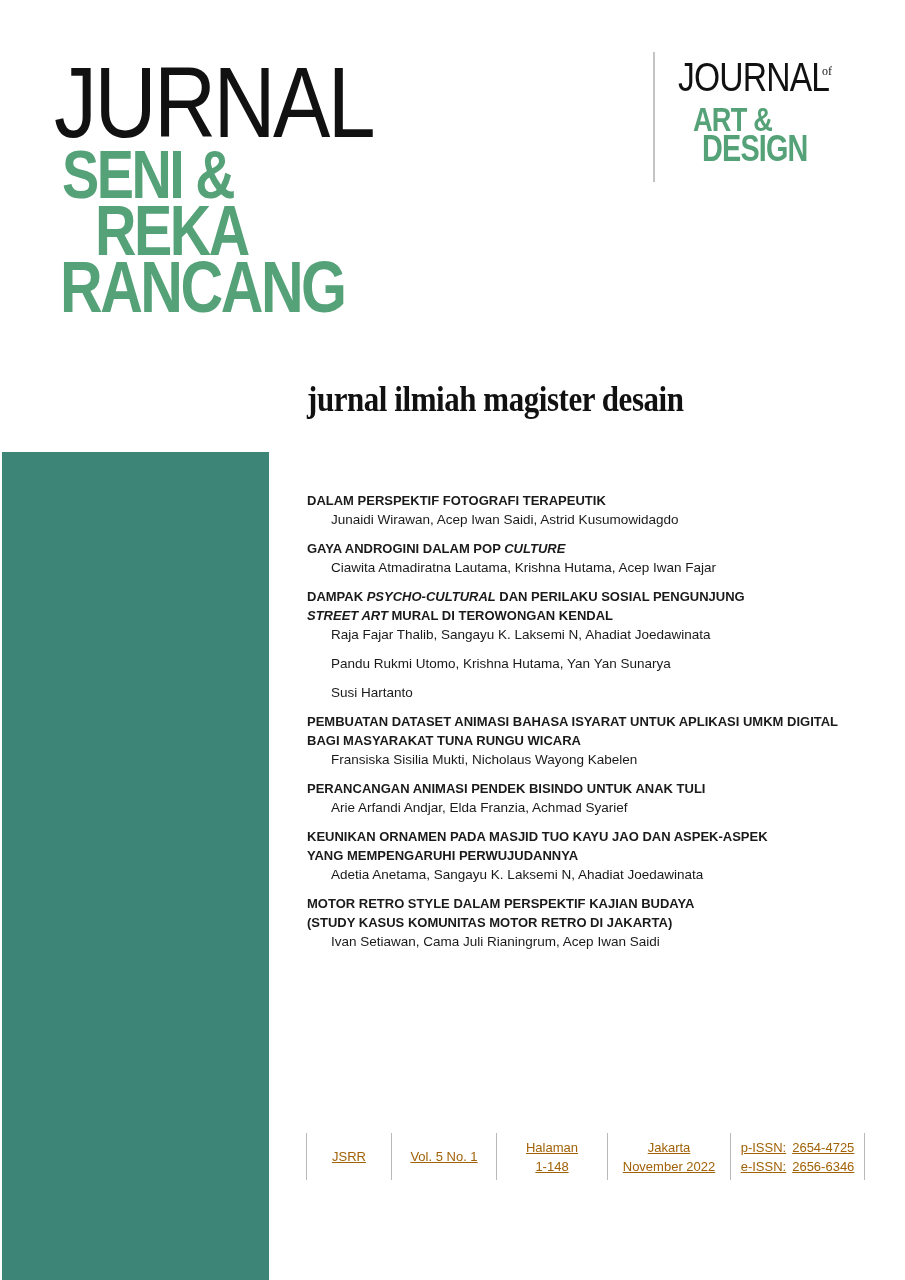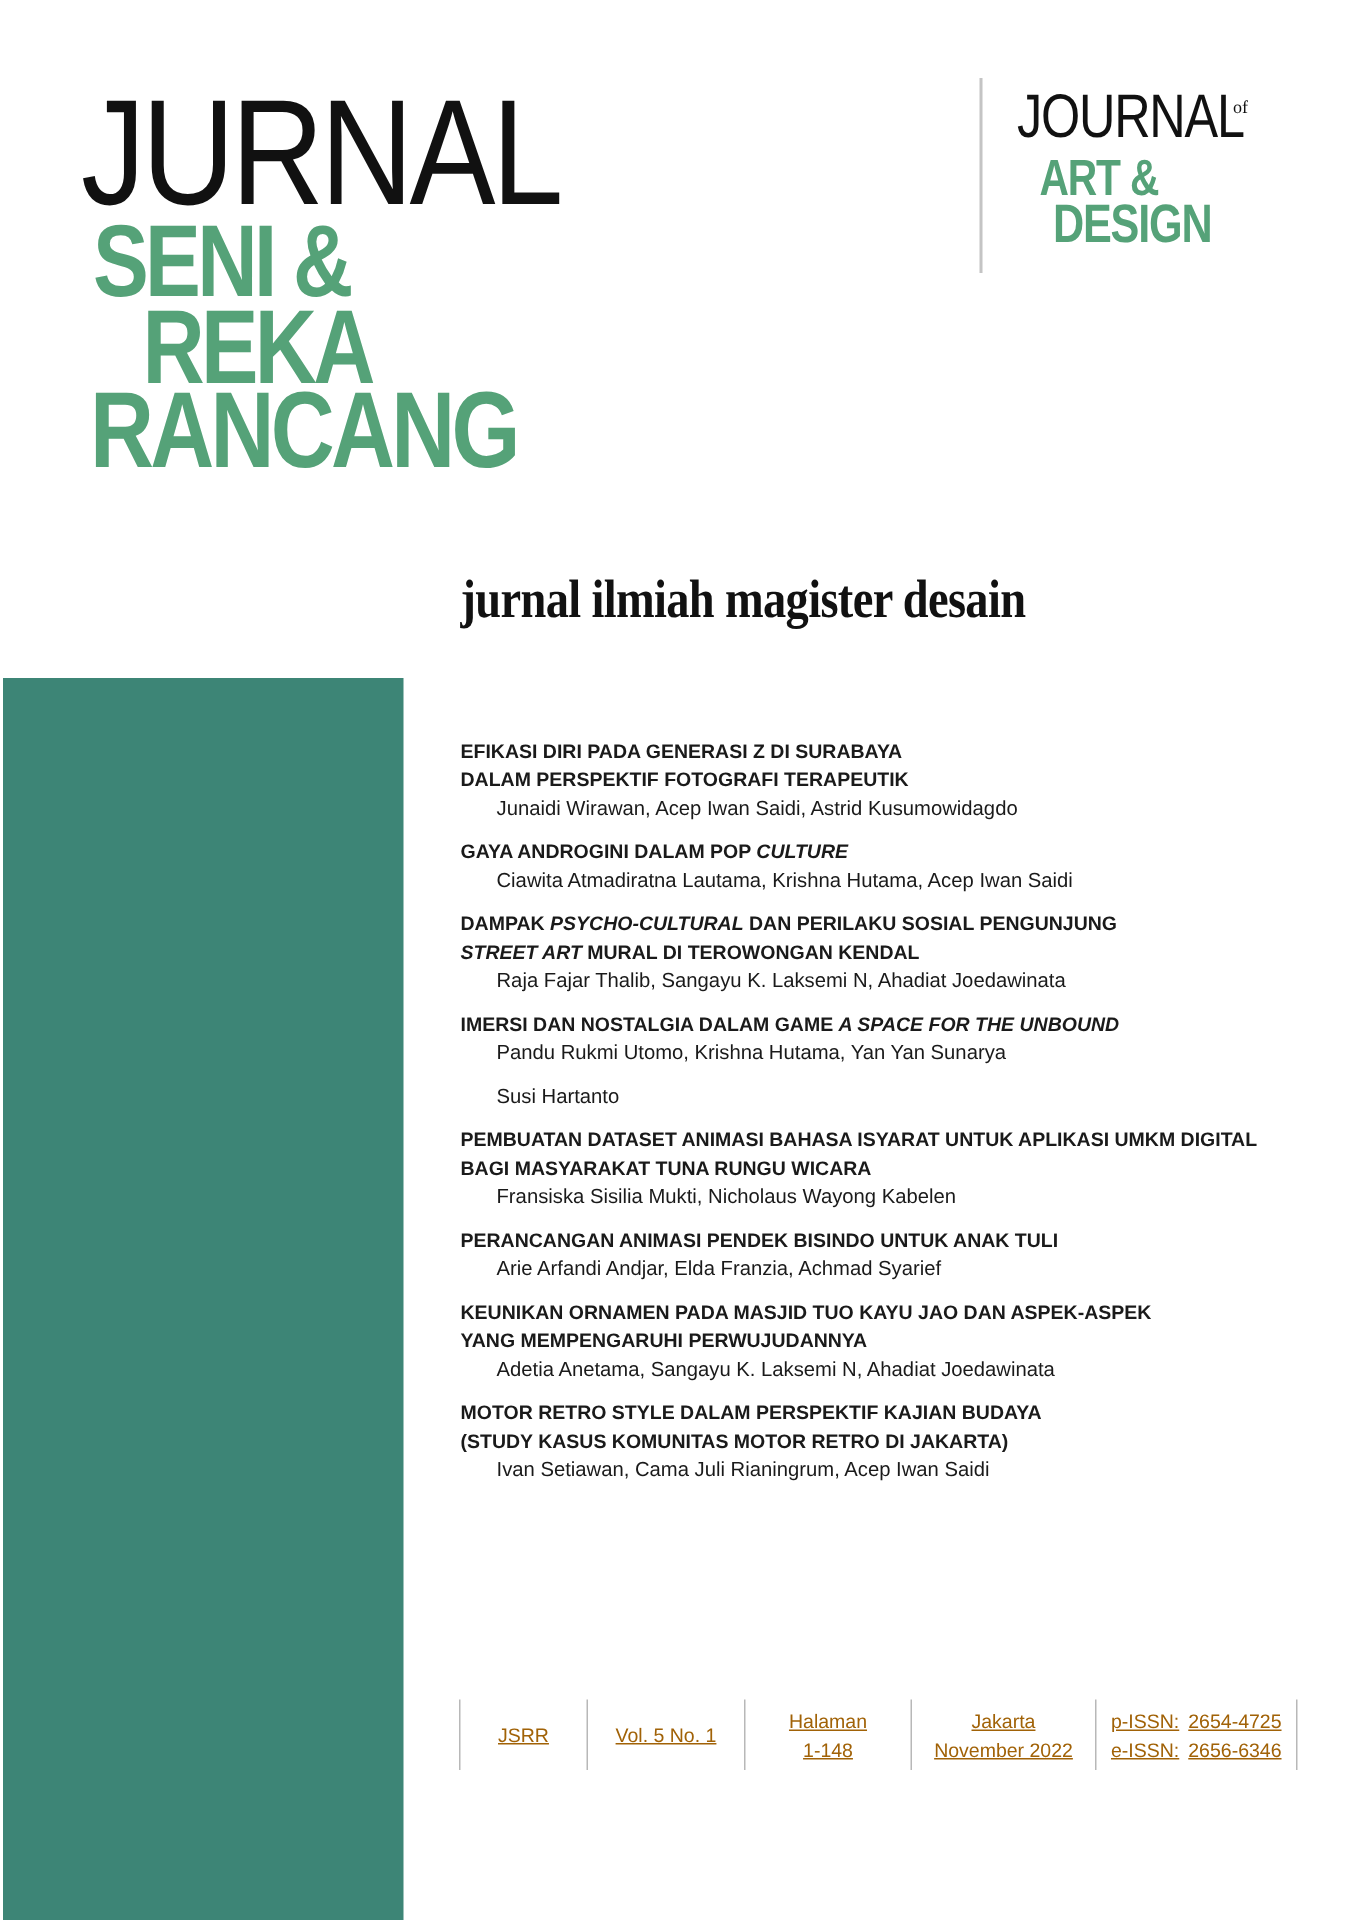--- a/index.html
+++ b/index.html
@@ -94,35 +94,33 @@
 <div class="abs" id="journal-of">of</div>
 <div class="abs title-green green" id="art" style="color: rgb(85, 162, 120);">ART &amp;</div>
 <div class="abs title-green green" id="design" style="color: rgb(85, 162, 120);">DESIGN</div>
 
 <div class="abs" id="subtitle">jurnal ilmiah magister desain</div>
 
 <div class="abs" id="teal-block" style="background: rgb(61, 133, 118);"></div>
 
 <div class="abs" id="contents">
     <div class="article">
-      <div class="article-title"><span>EFIKASI DIRI PADA GENERASI Z DI SURABAYA</span></div>
       <div class="article-title"><span>DALAM PERSPEKTIF FOTOGRAFI TERAPEUTIK</span></div>
       <div class="article-authors">Junaidi Wirawan, Acep Iwan Saidi, Astrid Kusumowidagdo</div>
     </div>
     <div class="article">
       <div class="article-title"><span>GAYA ANDROGINI DALAM POP </span><i>CULTURE</i></div>
-      <div class="article-authors">Ciawita Atmadiratna Lautama, Krishna Hutama, Acep Iwan Saidi</div>
+      <div class="article-authors">Ciawita Atmadiratna Lautama, Krishna Hutama, Acep Iwan Fajar</div>
     </div>
     <div class="article">
       <div class="article-title"><span>DAMPAK </span><i>PSYCHO-CULTURAL</i><span> DAN PERILAKU SOSIAL PENGUNJUNG</span></div>
       <div class="article-title"><i>STREET ART</i><span> MURAL DI TEROWONGAN KENDAL</span></div>
       <div class="article-authors">Raja Fajar Thalib, Sangayu K. Laksemi N, Ahadiat Joedawinata</div>
     </div>
     <div class="article">
-      <div class="article-title"><span>IMERSI DAN NOSTALGIA DALAM GAME </span><i>A SPACE FOR THE UNBOUND</i></div>
       <div class="article-authors">Pandu Rukmi Utomo, Krishna Hutama, Yan Yan Sunarya</div>
     </div>
     <div class="article">
       <div class="article-authors">Susi Hartanto</div>
     </div>
     <div class="article">
       <div class="article-title"><span>PEMBUATAN DATASET ANIMASI BAHASA ISYARAT UNTUK APLIKASI UMKM DIGITAL</span></div>
       <div class="article-title"><span>BAGI MASYARAKAT TUNA RUNGU WICARA</span></div>
       <div class="article-authors">Fransiska Sisilia Mukti, Nicholaus Wayong Kabelen</div>
     </div>

